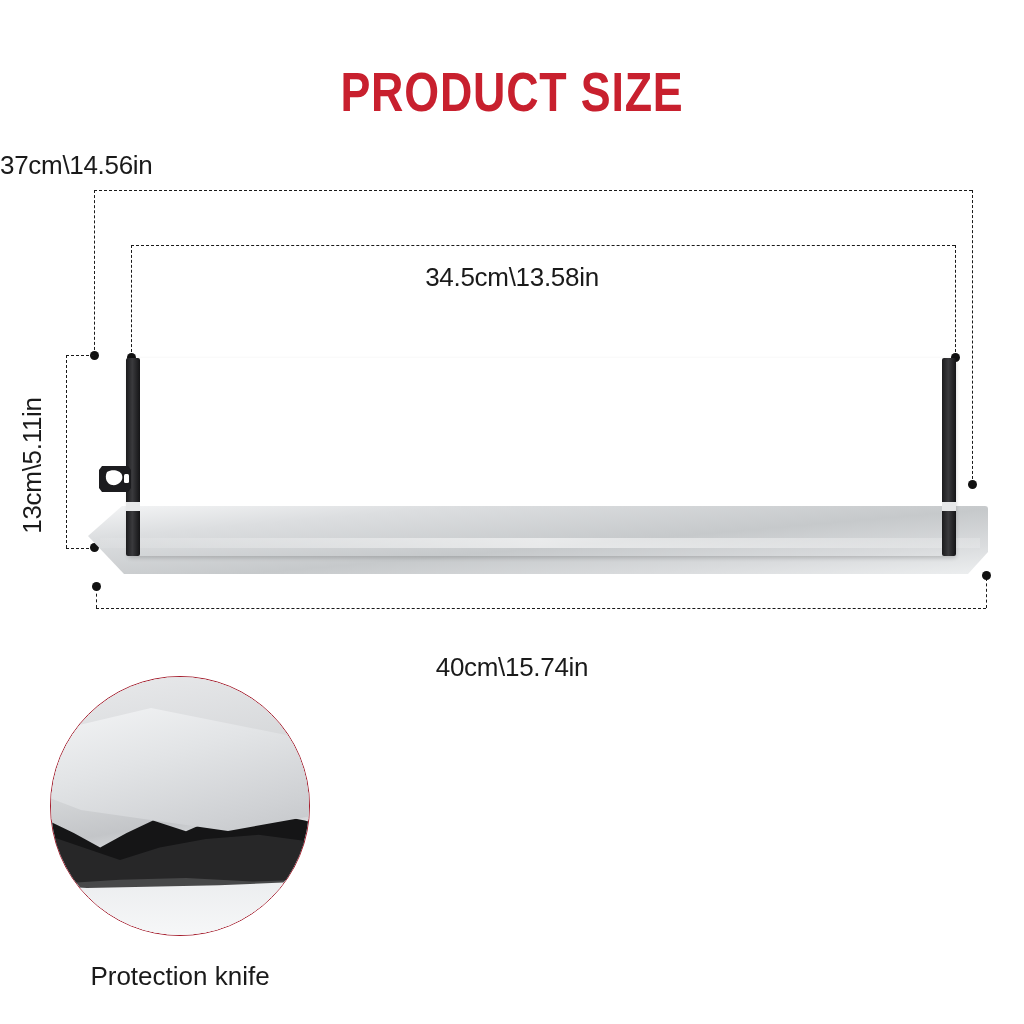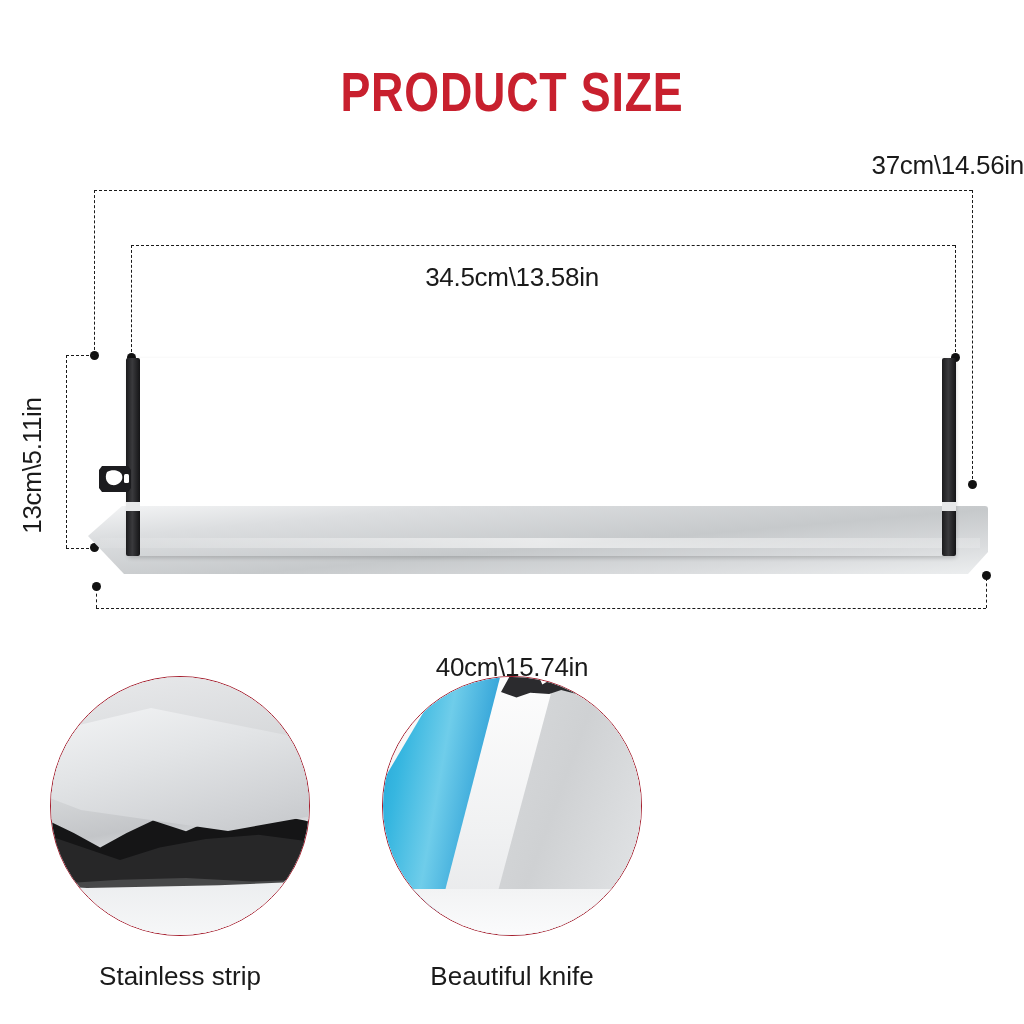--- a/index.html
+++ b/index.html
@@ -29,21 +29,21 @@
   }
 
   
   .dim-label{
     position:absolute;
     font-size:26px;
     color:#1a1a1a;
     white-space:nowrap;
     letter-spacing:-0.3px;
   }
-  #dim-top-outer{ left:0; right:0; top:110px; text-align:right; }
+  #dim-top-outer{ left:0; right:0; top:110px; text-align:left; }
   #dim-top-inner{ left:0; right:0; top:222px; text-align:center; }
   #dim-bottom   { left:0; right:0; top:612px; text-align:center; }
   #dim-left{
     left:-78px; top:410px; width:220px; text-align:center;
     transform:rotate(-90deg); transform-origin:center center;
   }
   .dash-h{
     position:absolute;height:0;
     border-top:1.6px dashed #1a1a1a;
   }
@@ -304,32 +304,20 @@
     <div class="feature f1">
       <div class="circle">
         <div class="circle-inner">
           <div class="c1-bg"></div>
           <div class="c1-floor"></div>
           <div class="c1-wave"></div>
           <div class="c1-wave2"></div>
           <div class="c1-sheet"></div>
         </div>
       </div>
-      <div class="caption">Stainless strip</div>
+      <div class="caption">Protection knife</div>
     </div>
 
-    <div class="feature f2">
-      <div class="circle">
-        <div class="circle-inner">
-          <div class="c2-bg"></div>
-          <div class="c2-steel"></div>
-          <div class="c2-blue"></div>
-          <div class="c2-clip"></div>
-          <div class="c2-floor"></div>
-        </div>
-      </div>
-      <div class="caption">Beautiful knife</div>
-    </div>
 
 
   </div>
 
 </div>
 
 </body></html>

